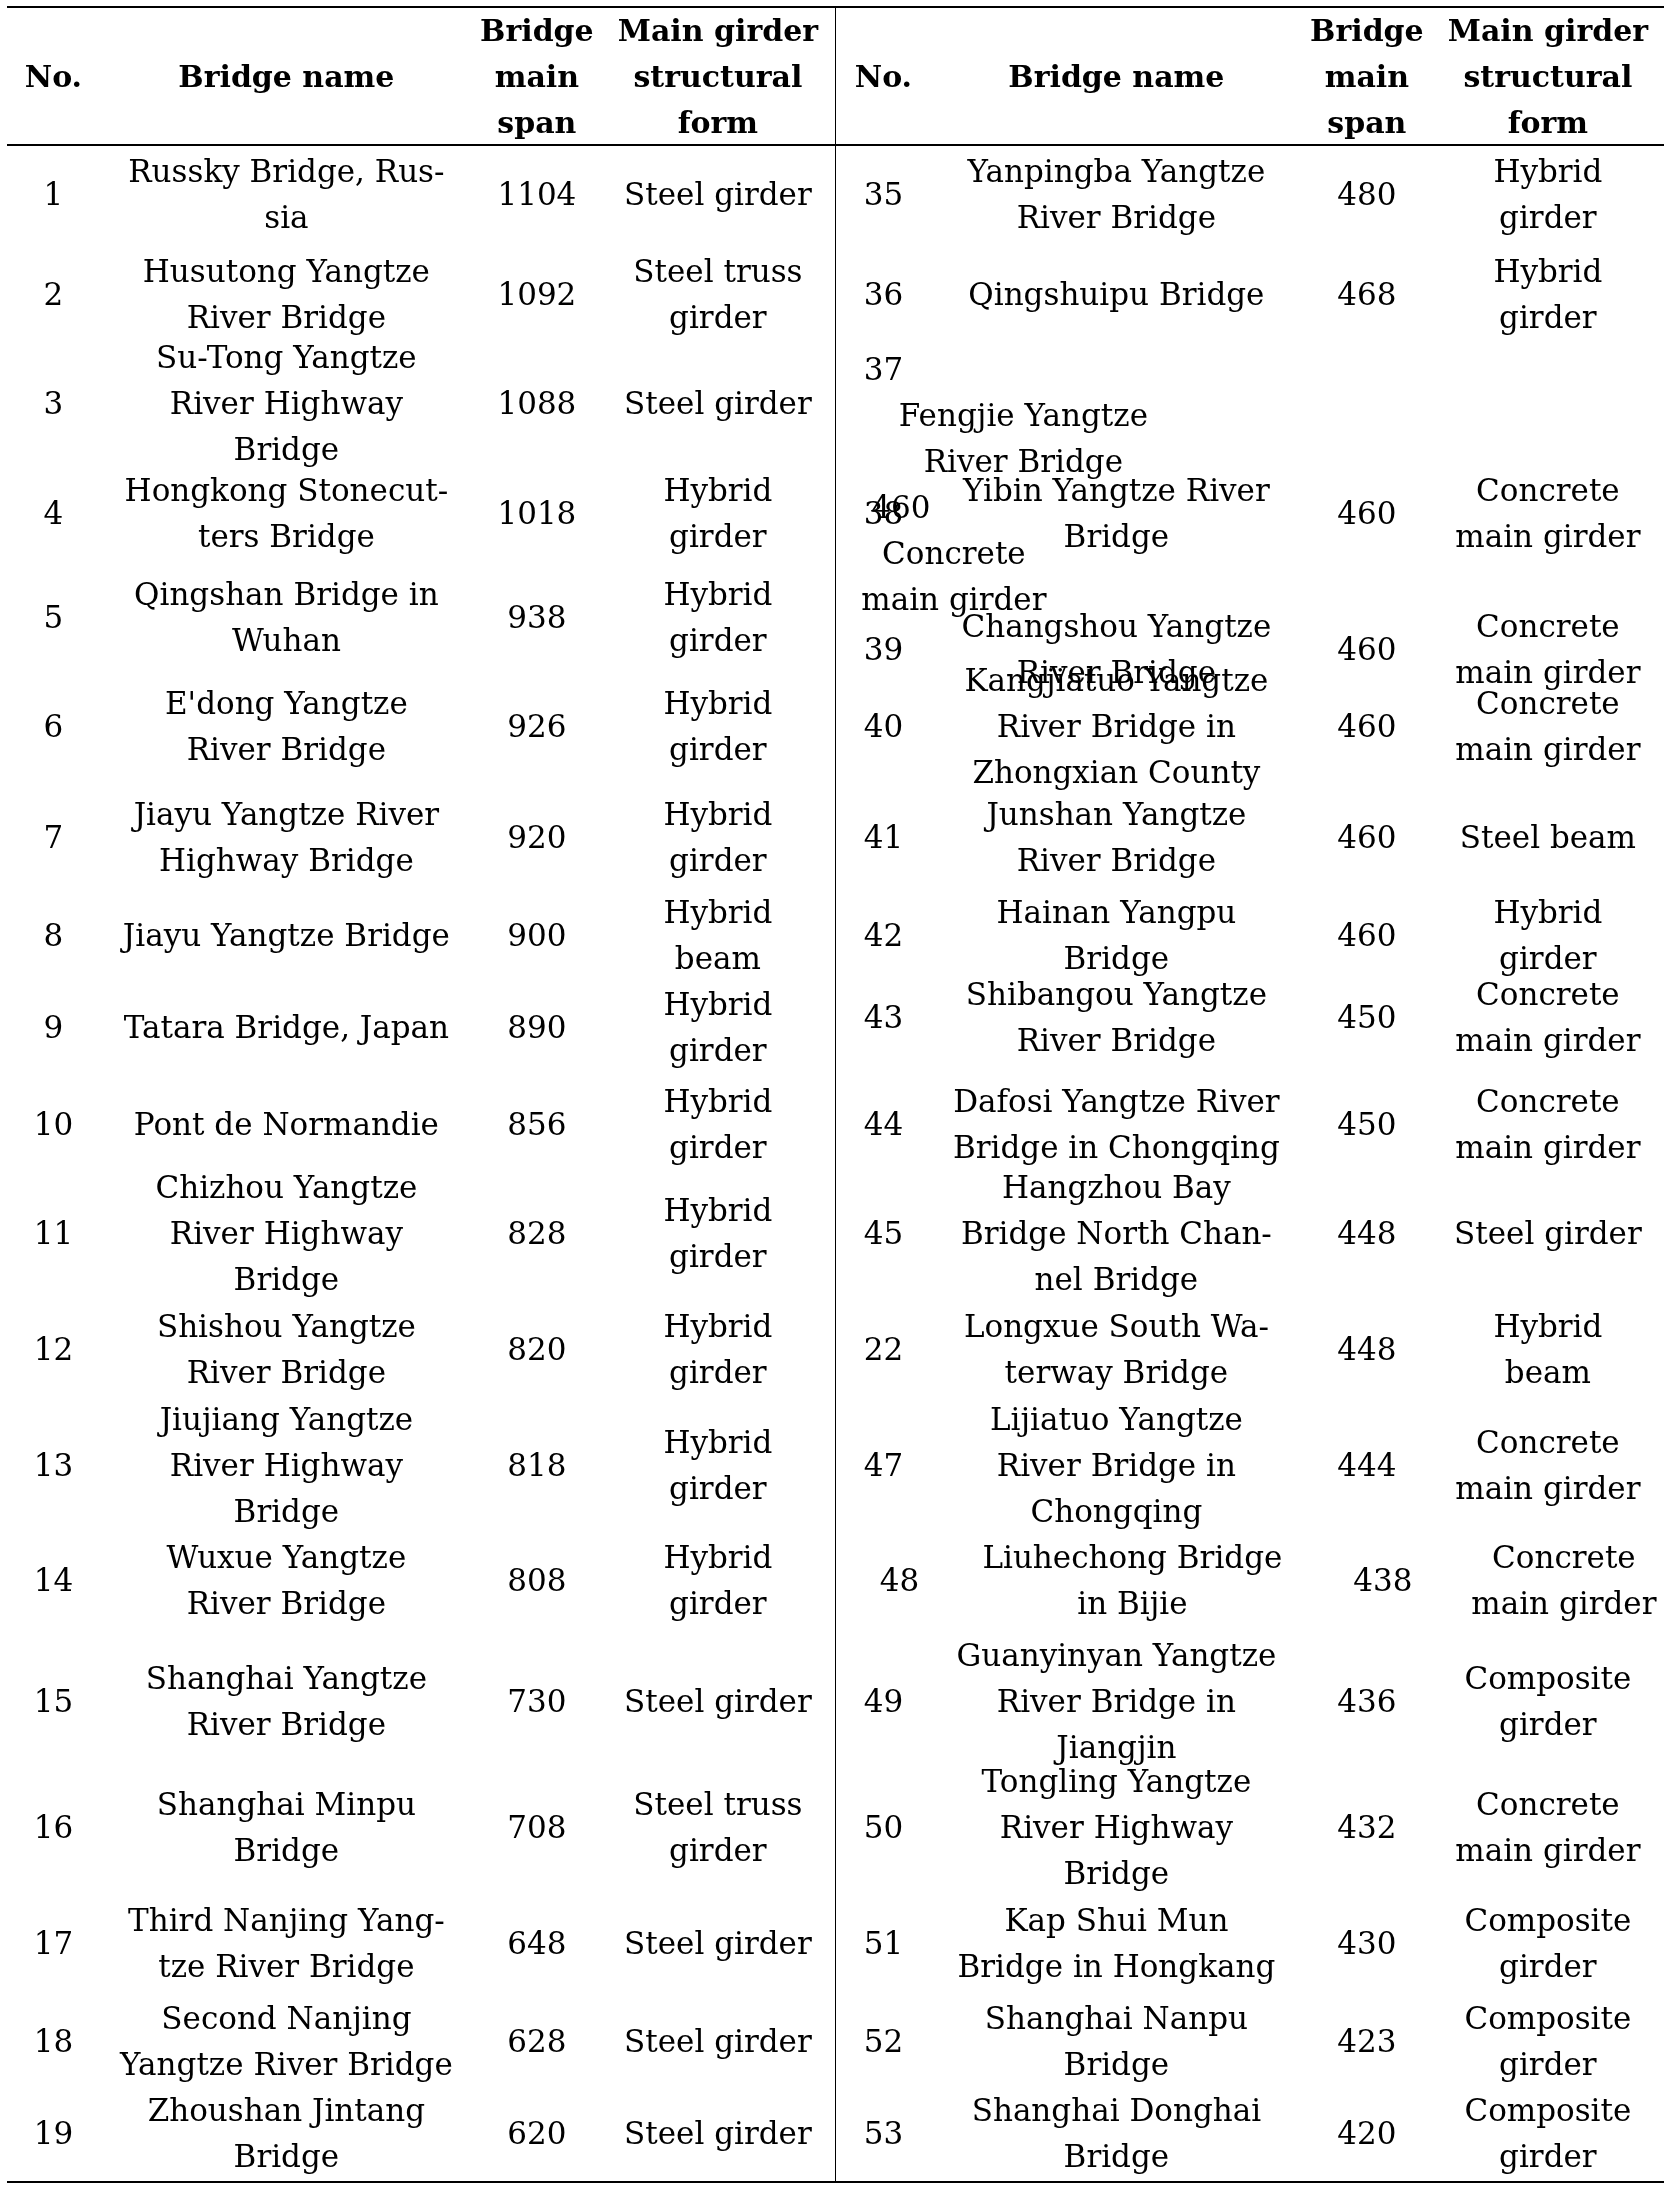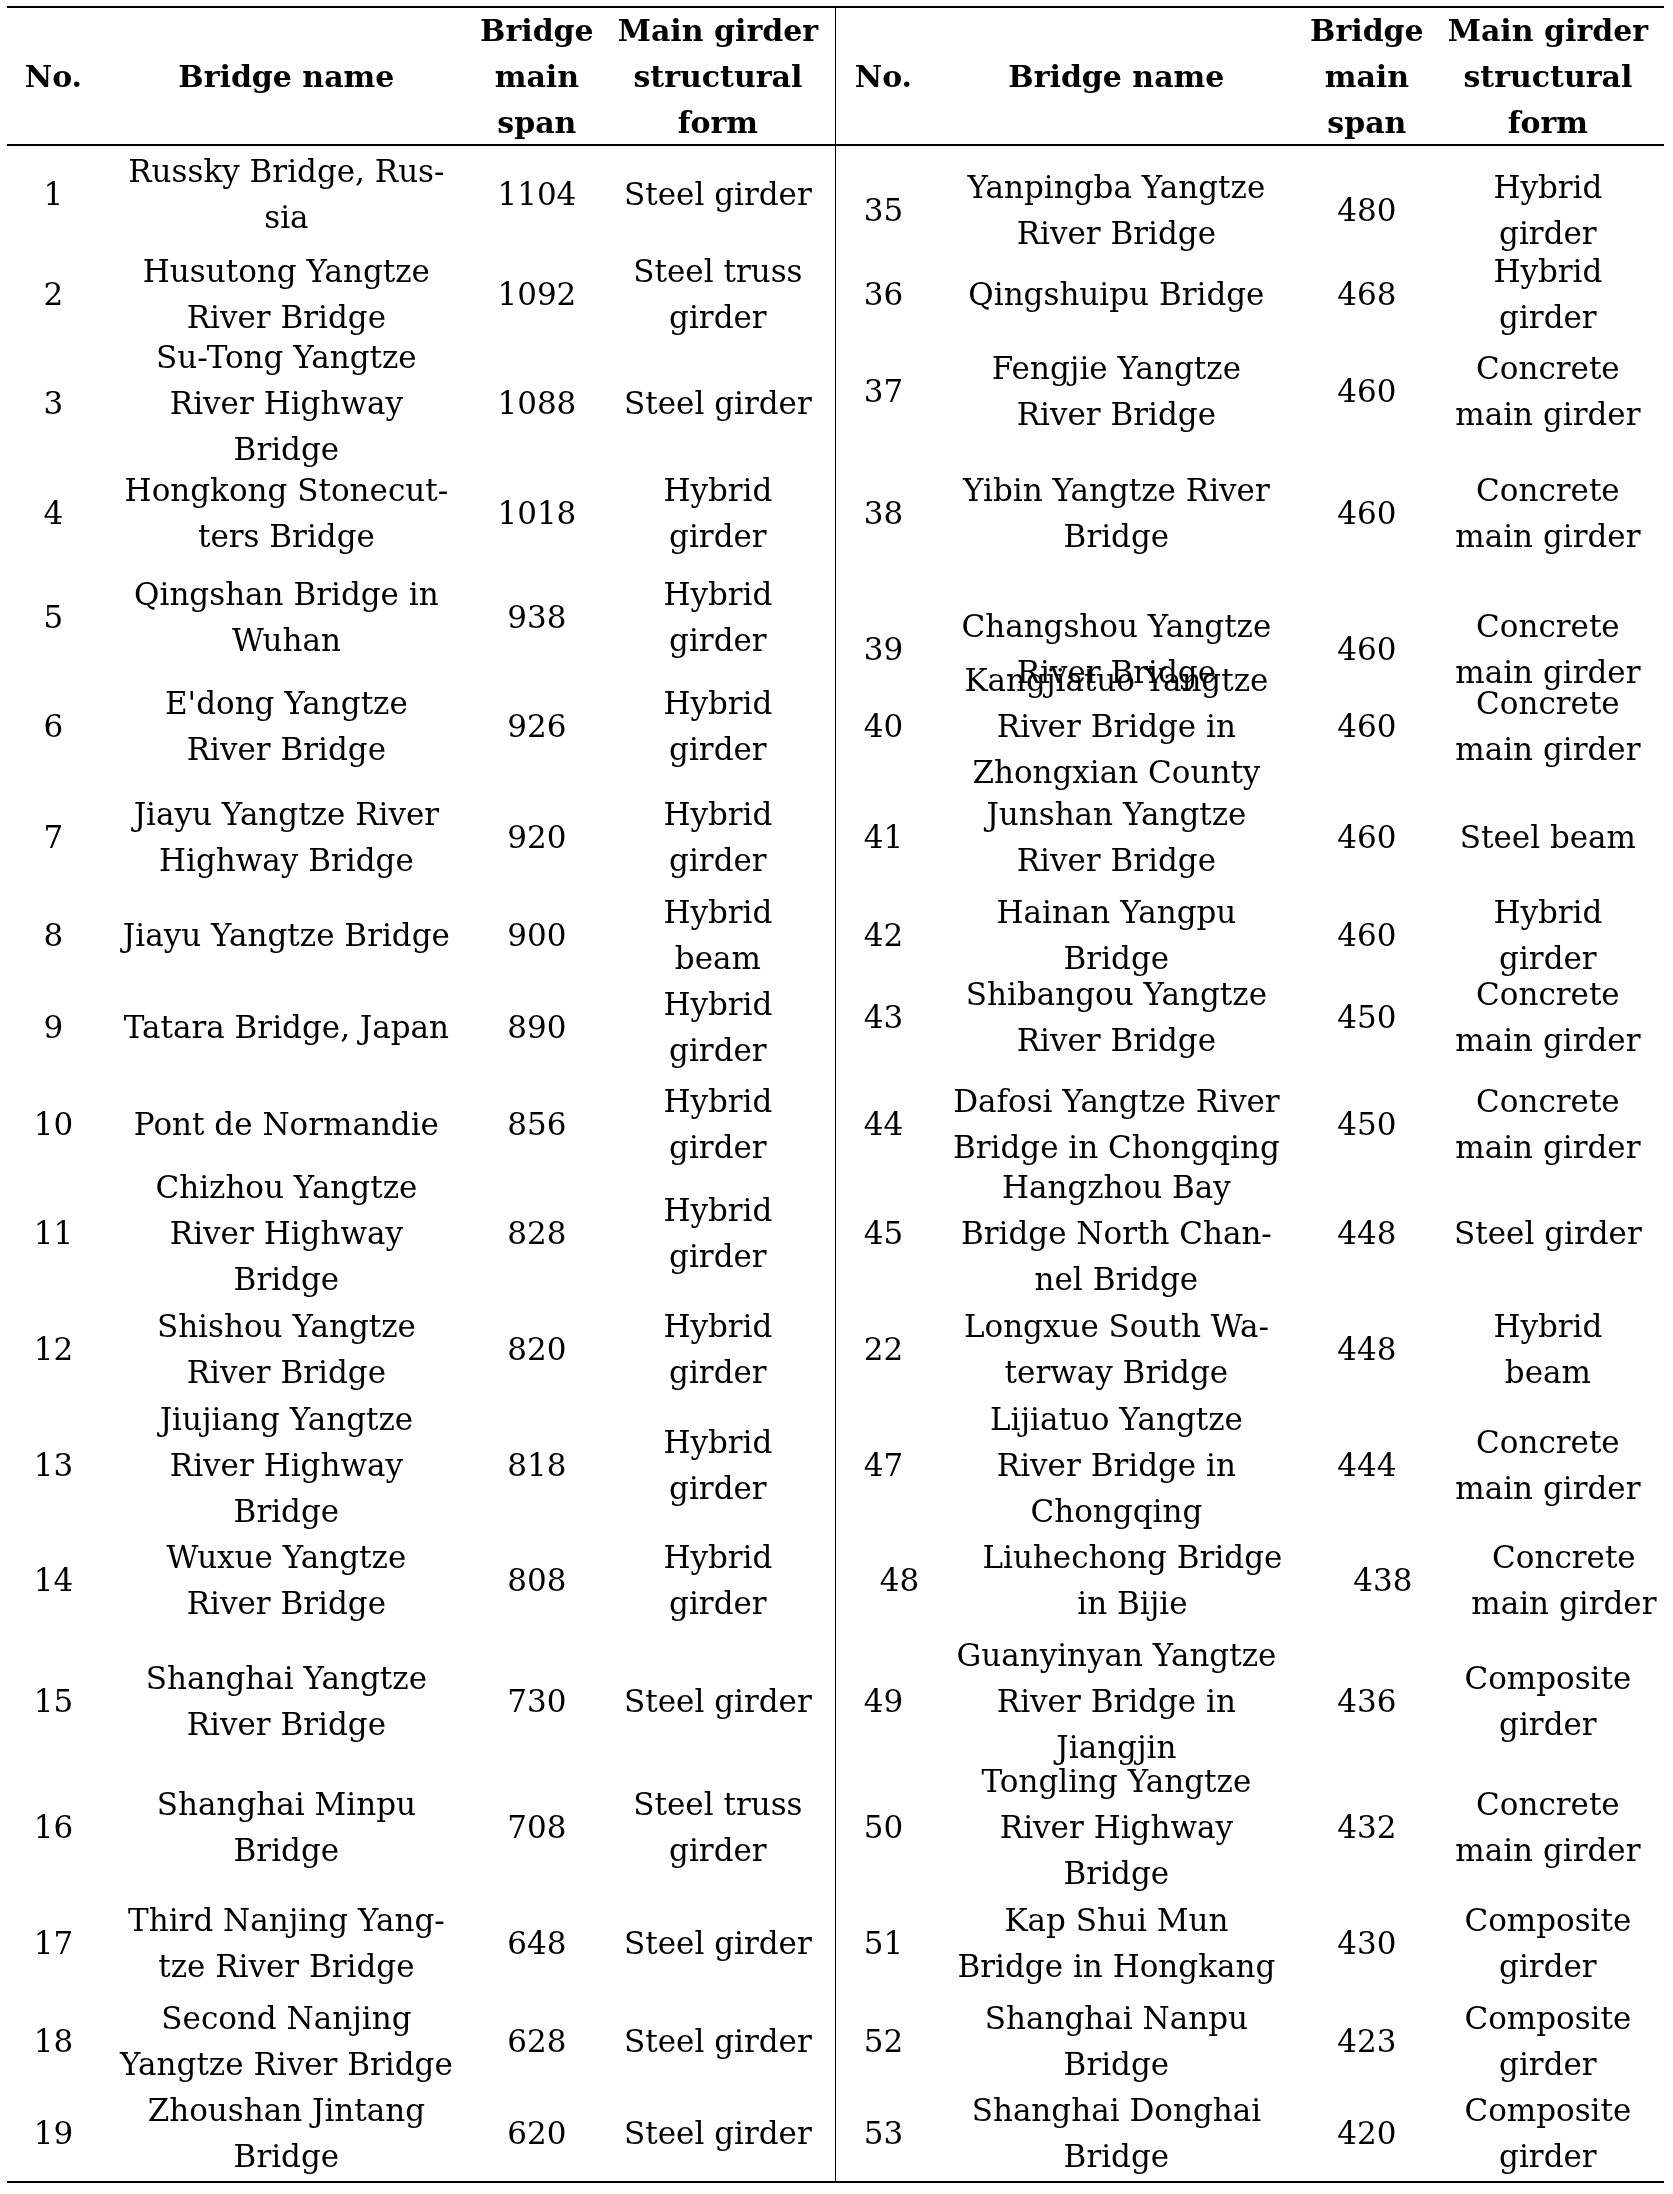--- a/index.html
+++ b/index.html
@@ -194,36 +194,36 @@
     <div class="row hdr" style="top:3.9px;height:134px;">
       <div class="cell c-no">No.</div>
       <div class="cell c-name">Bridge name</div>
       <div class="cell c-span">Bridge
 main
 span</div>
       <div class="cell c-form">Main girder
 structural
 form</div>
     </div>
-  <div class="row" style="top: 156px; height: 96px; justify-content: flex-end;">
+  <div class="row" style="top: 140px; height: 96px; justify-content: flex-end;">
         <div class="cell c-no">35</div>
         <div class="cell c-name">Yanpingba Yangtze
 River Bridge</div>
         <div class="cell c-span">480</div>
         <div class="cell c-form">Hybrid
 girder</div>
       </div>
       <div class="row" style="top: 236px; height: 104px;">
         <div class="cell c-no">36</div>
         <div class="cell c-name">Qingshuipu Bridge</div>
         <div class="cell c-span">468</div>
         <div class="cell c-form">Hybrid
 girder</div>
       </div>
-      <div class="row" style="top: 328px; height: 115px;">
+      <div class="row" style="top: 340px; height: 115px; flex-direction: column;">
         <div class="cell c-no">37</div>
         <div class="cell c-name">Fengjie Yangtze
 River Bridge</div>
         <div class="cell c-span">460</div>
         <div class="cell c-form">Concrete
 main girder</div>
       </div>
       <div class="row" style="top: 455px; height: 104px; justify-content: space-between;">
         <div class="cell c-no">38</div>
         <div class="cell c-name">Yibin Yangtze River

